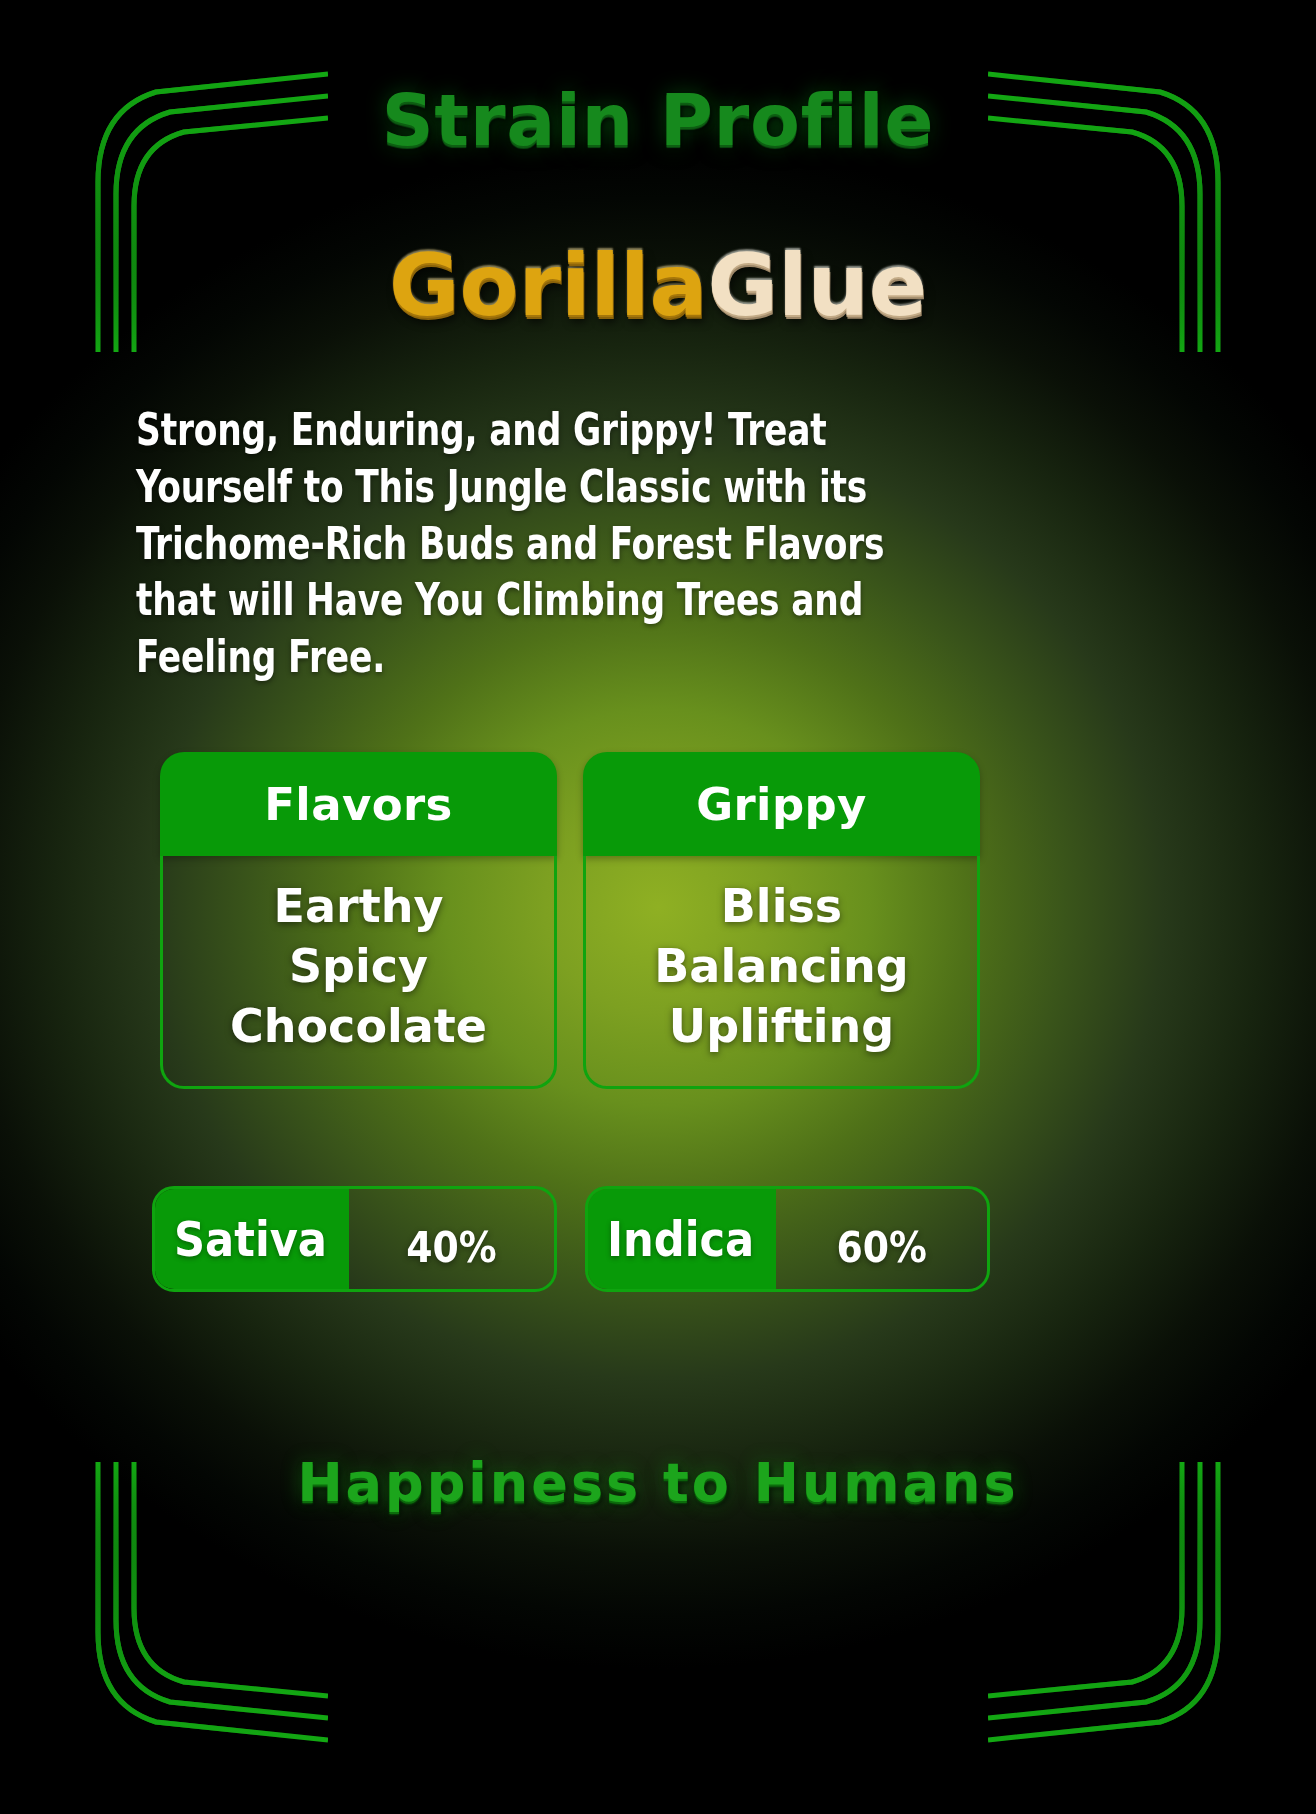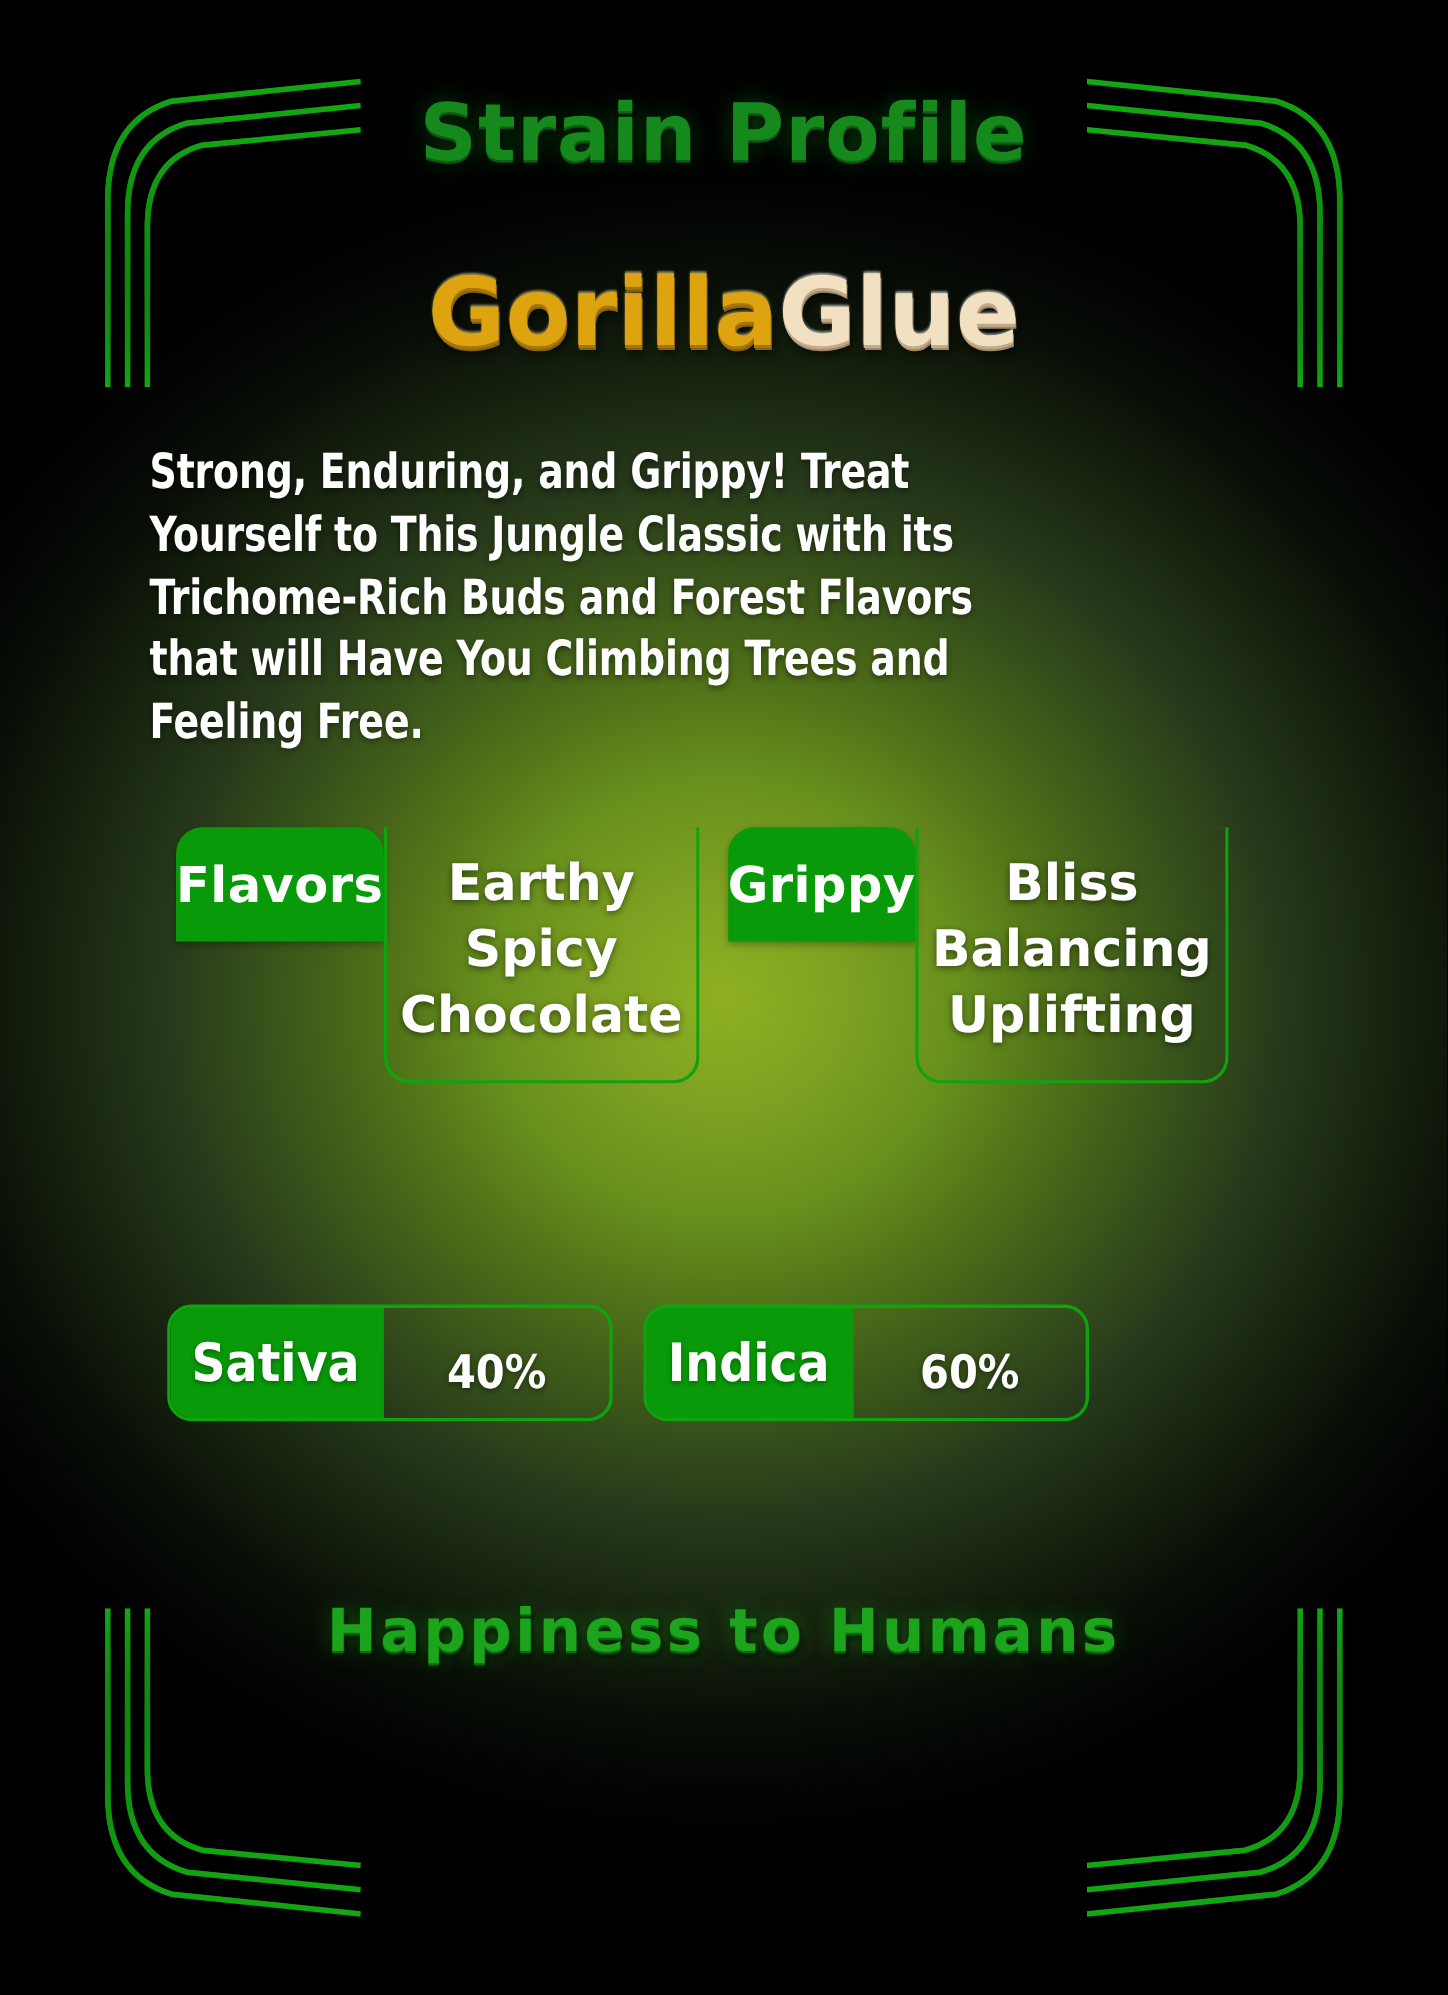--- a/index.html
+++ b/index.html
@@ -105,21 +105,21 @@
 
   
   .cards {
     position: absolute;
     top: 752px;
     left: 160px;
     width: 820px;
     display: flex;
     gap: 26px;
   }
-  .card { flex: 1; display: flex; }
+  .card { flex: 1; display: flex; flex-direction: column; }
   .card-header {
     background: #089a08;
     border-radius: 24px 24px 0 0;
     height: 104px;
     display: flex;
     align-items: center;
     justify-content: center;
     color: #ffffff;
     font-size: 45px;
     font-weight: bold;

